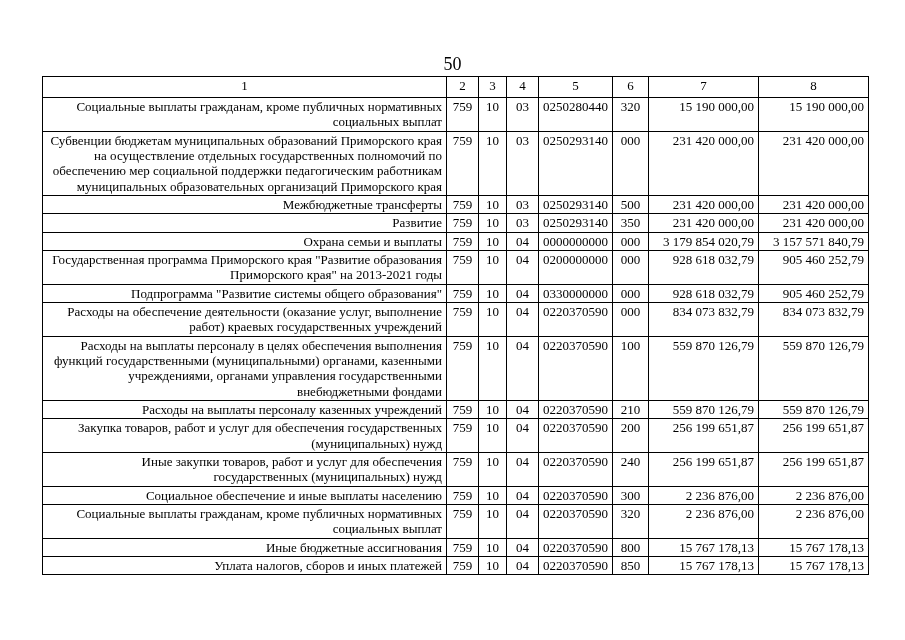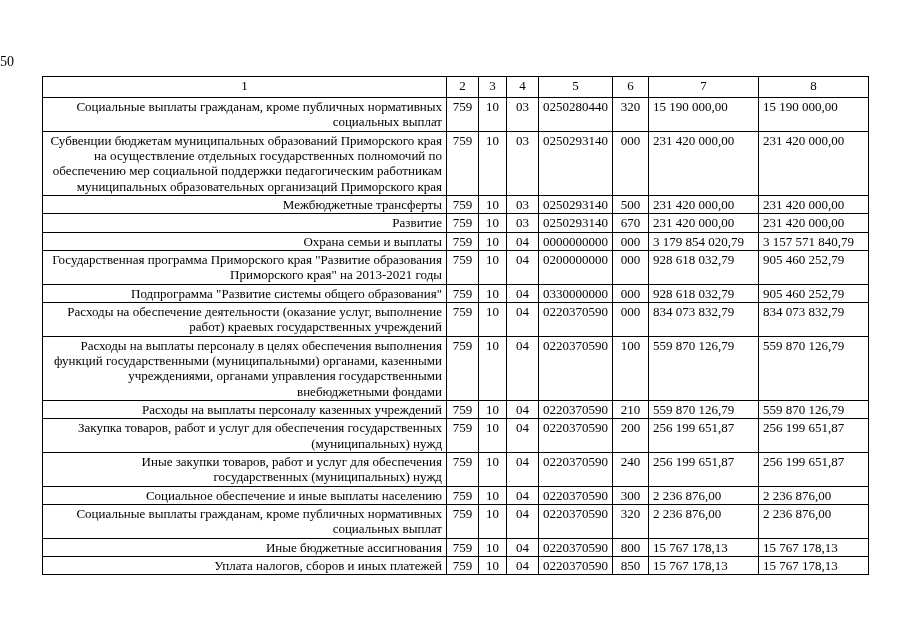--- a/index.html
+++ b/index.html
@@ -10,21 +10,22 @@
     color: #000000;
     font-family: "Liberation Serif", serif;
     position: relative;
     overflow: hidden;
   }
   .page-number {
     position: absolute;
     top: 54px;
     left: 0;
     width: 905px;
-    font-size: 14px;
+    text-align: center;
+    font-size: 18px;
   }
   table.budget {
     position: absolute;
     top: 76px;
     left: 42px;
     width: 826px;
     border-collapse: collapse;
     table-layout: fixed;
     font-size: 13px;
     line-height: 1.18;
@@ -36,20 +37,21 @@
     overflow: hidden;
   }
   table.budget th {
     font-weight: normal;
     text-align: center;
     height: 18px;
   }
   td.col-name { text-align: right; }
   td.col-code { text-align: center; }
   td.col-amount {
+    text-align: right;
     vertical-align: bottom;
     white-space: nowrap;
   }
 </style>
 </head>
 <body>
 
 <div class="page-number">50</div>
 
 <table class="budget">
@@ -105,21 +107,21 @@
         <td class="col-code">500</td>
         <td class="col-amount">231 420 000,00</td>
         <td class="col-amount">231 420 000,00</td>
       </tr>
       <tr>
         <td class="col-name">Развитие</td>
         <td class="col-code">759</td>
         <td class="col-code">10</td>
         <td class="col-code">03</td>
         <td class="col-code">0250293140</td>
-        <td class="col-code">670</td>
+        <td class="col-code">350</td>
         <td class="col-amount">231 420 000,00</td>
         <td class="col-amount">231 420 000,00</td>
       </tr>
       <tr>
         <td class="col-name">Охрана семьи и выплаты</td>
         <td class="col-code">759</td>
         <td class="col-code">10</td>
         <td class="col-code">04</td>
         <td class="col-code">0000000000</td>
         <td class="col-code">000</td>

